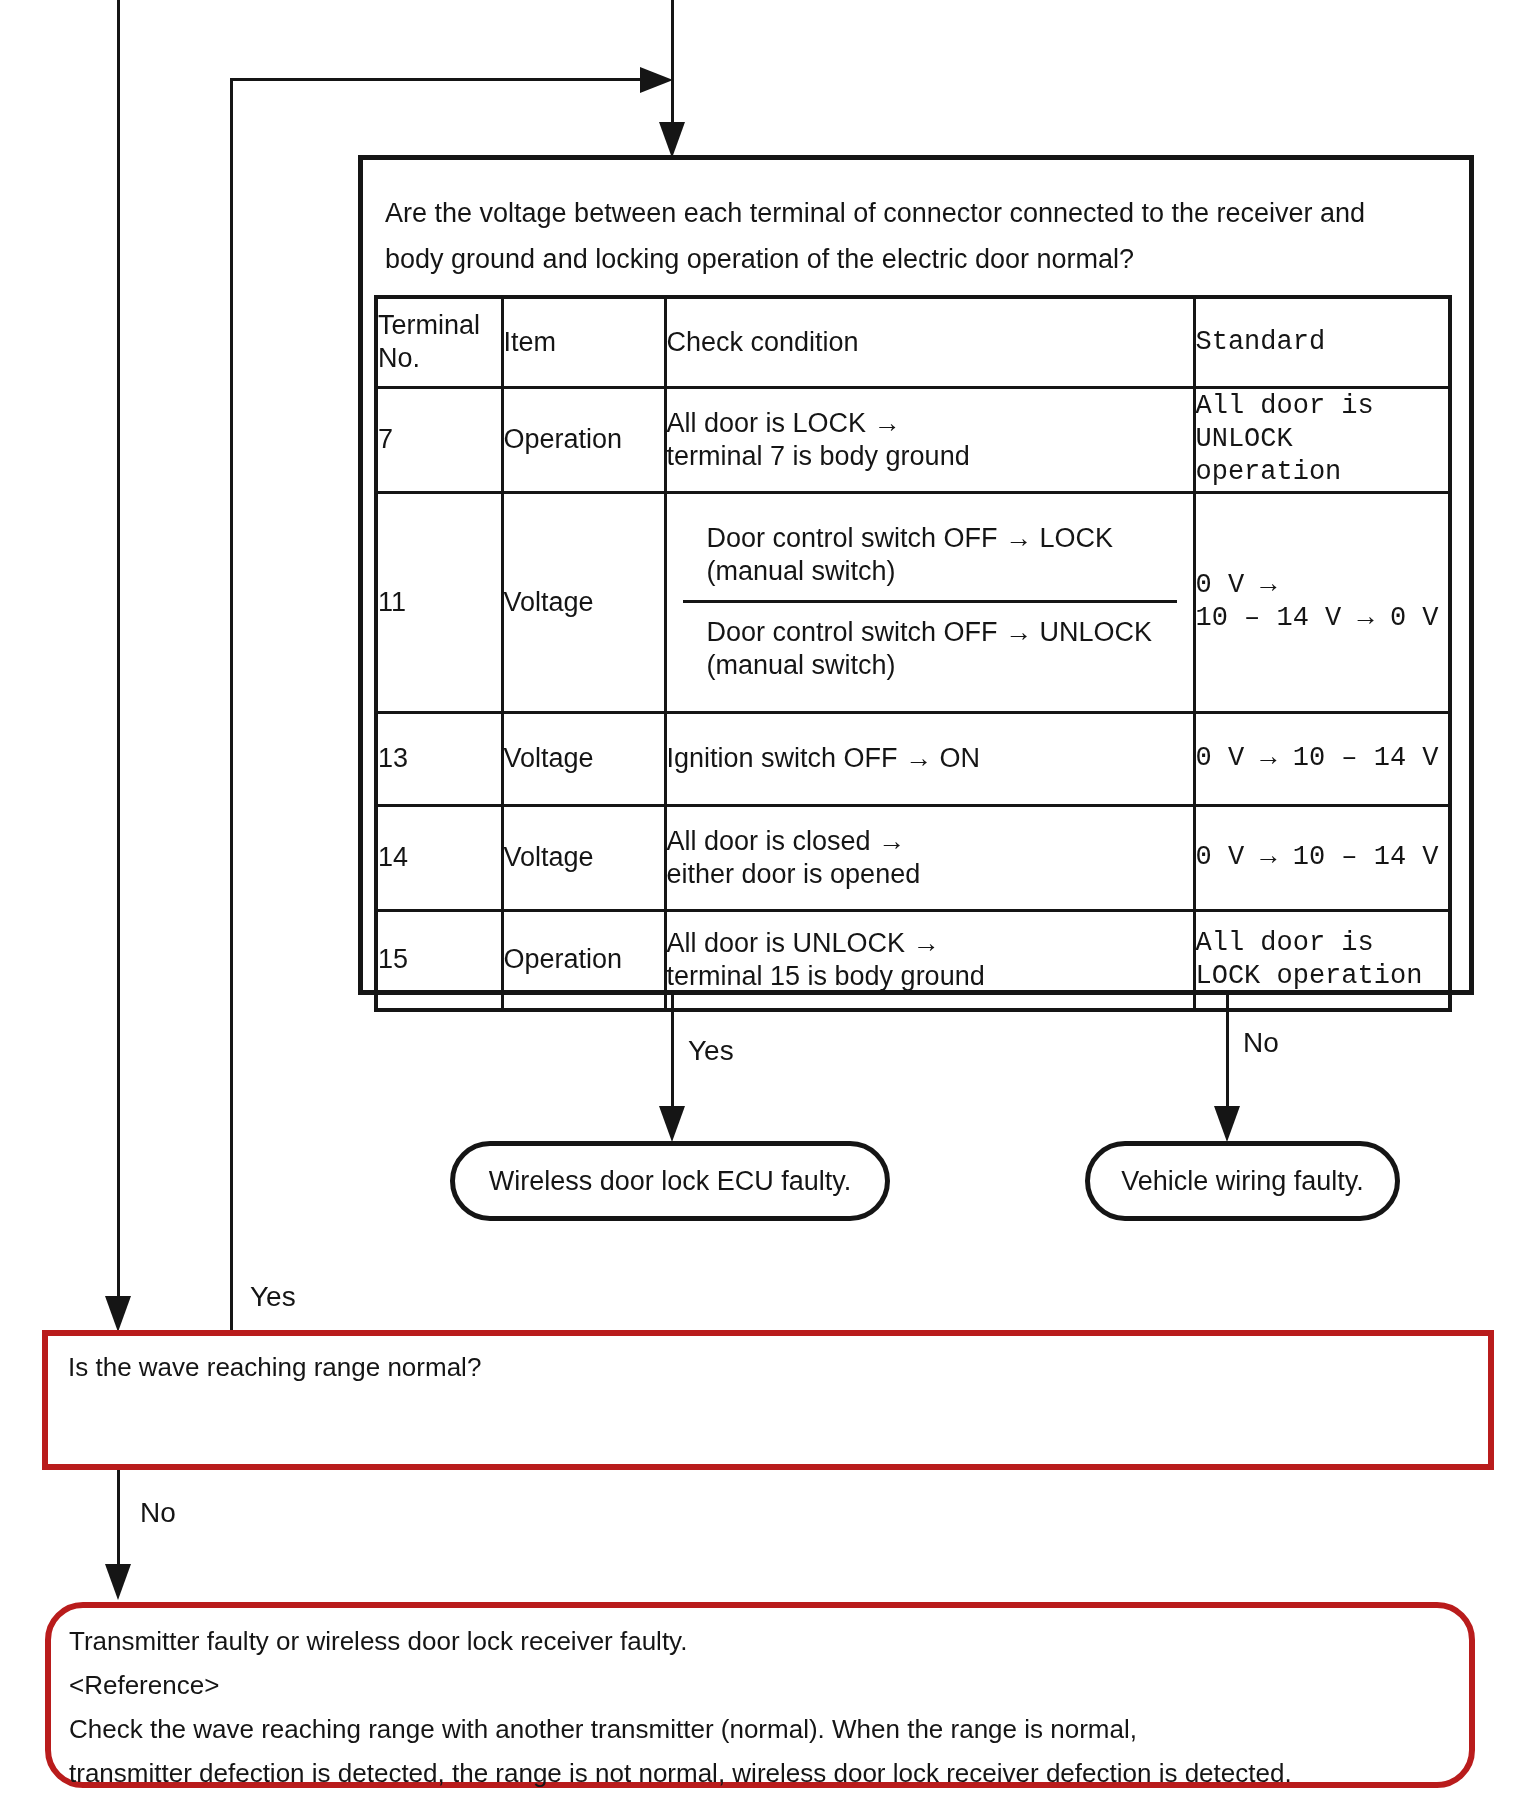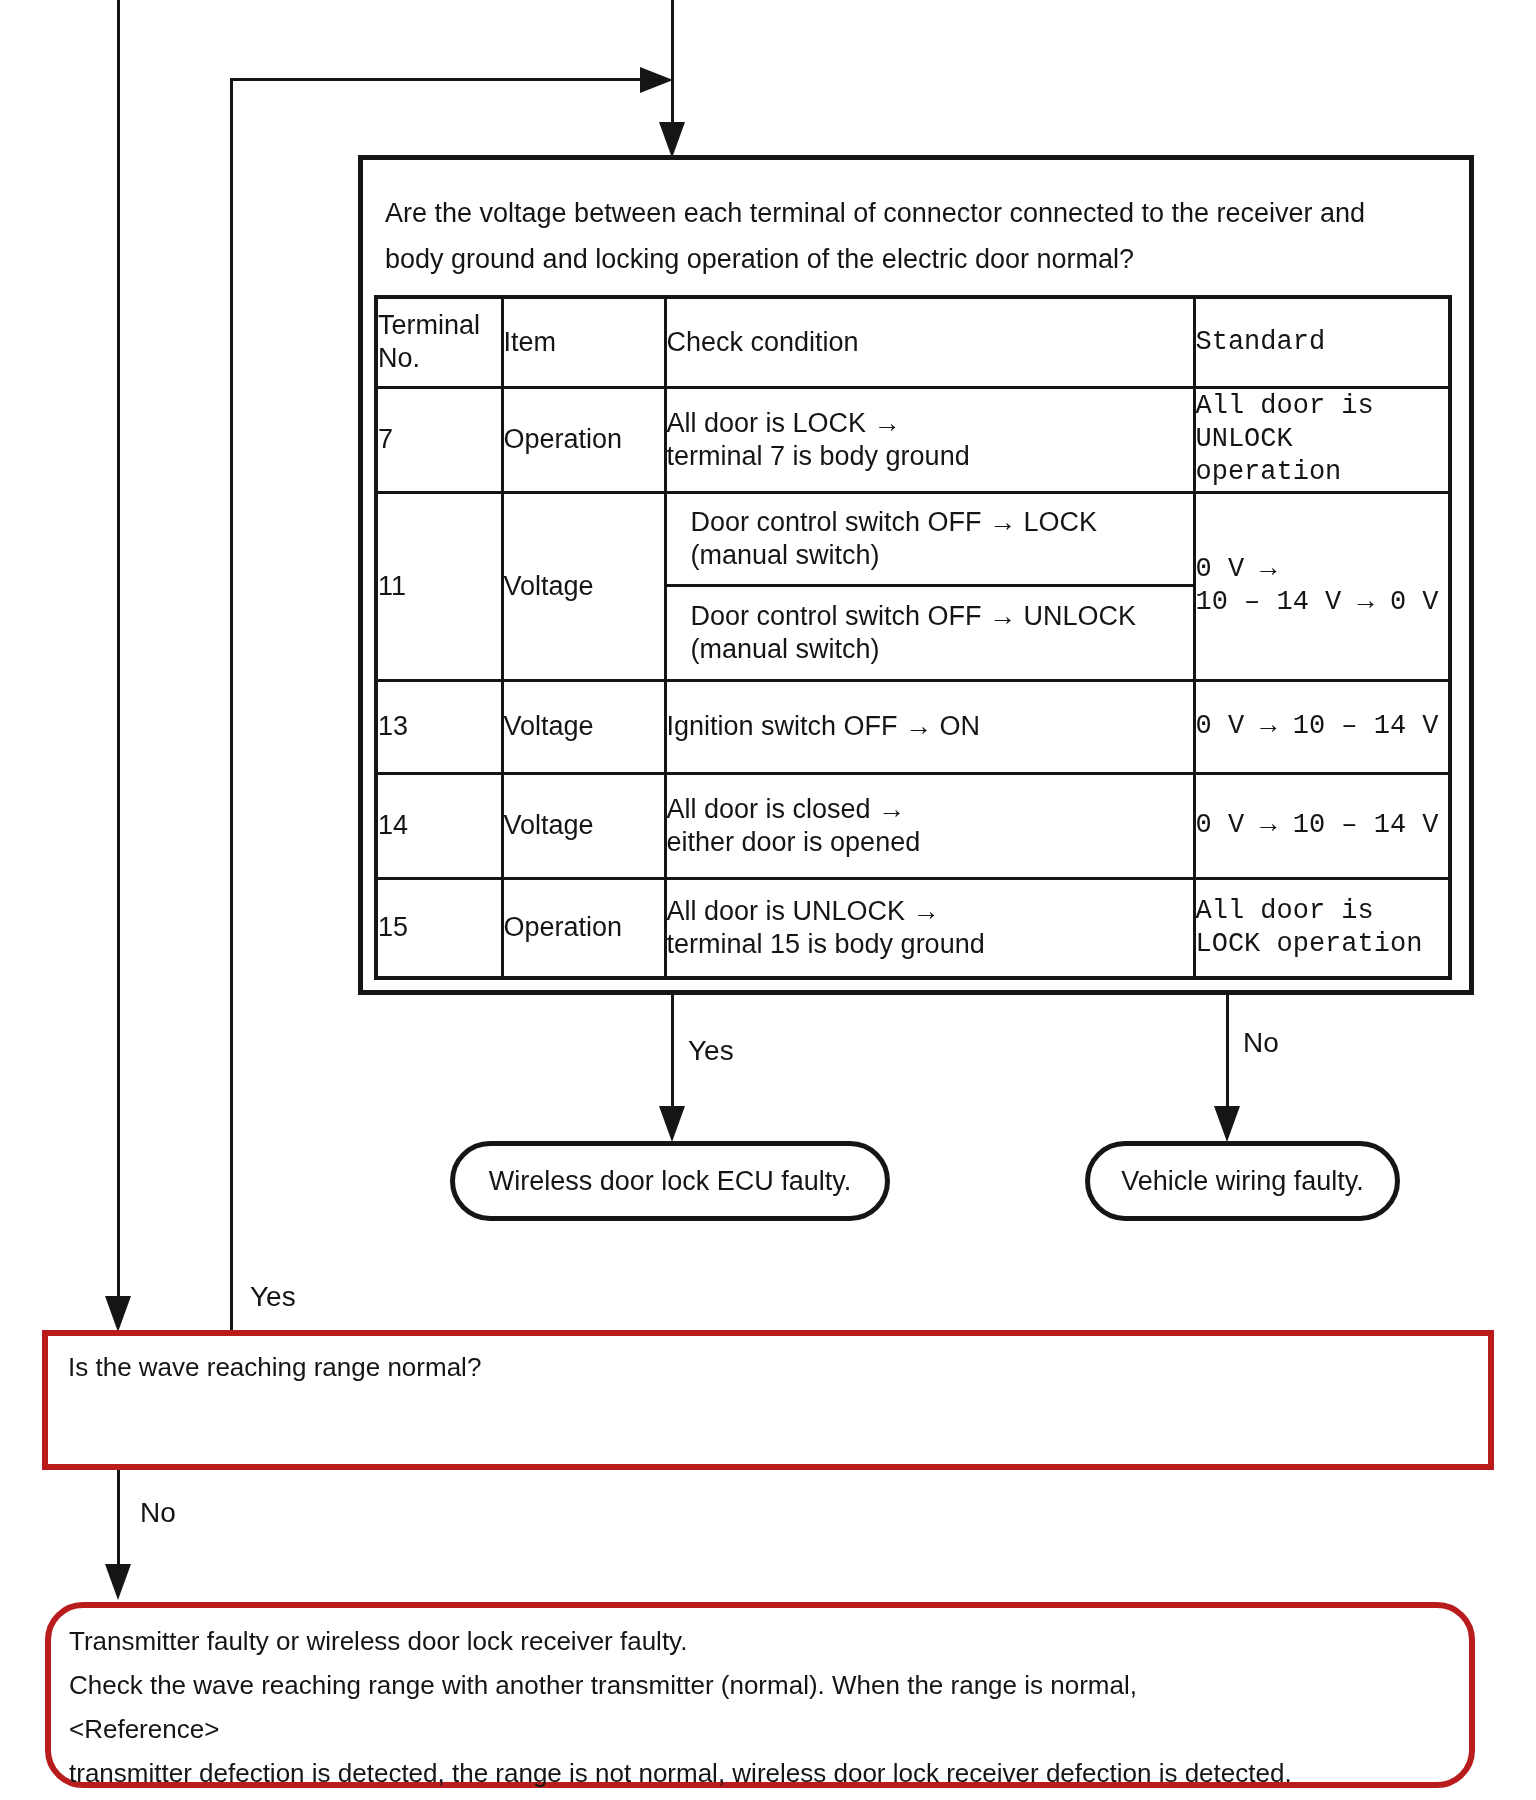--- a/index.html
+++ b/index.html
@@ -23,21 +23,21 @@
   .ctable{border:4px solid #151515;}
   .col-term{width:126px;} .col-item{width:163px;} .col-cond{width:529px;} .col-std{width:256px;}
   .r-head{height:90px;} .r-7{height:105px;} .r-11{height:185px;} .r-13{height:93px;}
   .r-14{height:105px;} .r-15{height:100px;}
   .cell-term-h{padding-left:6px;}
   .cell-num{text-align:center;padding:0;}
   .cell-item{padding-left:18px;}
   .cell-cond{padding-left:24px;}
   .cell-std{padding-left:12px;font-family:Liberation Mono, monospace;}
   .pre{white-space:pre-line;}
-  .cond-split{padding:0 !important;}
+  .cond-split{padding:16px !important;}
   .cond-split .sub{display:flex;align-items:center;padding-left:24px;box-sizing:border-box;height:92px;white-space:pre-line;}
   .cond-split .sub-top{height:93px;border-bottom:3px solid #151515;}
   .pill{position:absolute;border:5px solid #151515;border-radius:42px;background:#fff;
     display:flex;align-items:center;justify-content:center;font-size:27px;white-space:nowrap;box-sizing:border-box;}
   .bigbox{position:absolute;border:6px solid #b91c1c;background:#fff;box-sizing:border-box;
     font-size:26px;white-space:nowrap;}
   .wave-lines{position:absolute;left:20px;top:11px;line-height:40px;}
   .final-lines{position:absolute;left:18px;top:11px;line-height:44px;}
 </style>
 </head>
@@ -142,19 +142,19 @@
     </div>
   </div>
 
   <div class="vline" style="left:117px;top:1470px;height:96px;"></div>
   <div class="flow-label" style="left:140px;top:1498px;">No</div>
   <div class="ah-down" style="left:105px;top:1564px;"></div>
 
   <div class="bigbox" style="left:45px;top:1602px;width:1430px;height:186px;border-radius:38px;">
     <div class="final-lines">
       <div>Transmitter faulty or wireless door lock receiver faulty.</div>
+      <div>&lt;Reference&gt;</div>
       <div>Check the wave reaching range with another transmitter (normal). When the range is normal,</div>
-      <div>&lt;Reference&gt;</div>
       <div>transmitter defection is detected, the range is not normal, wireless door lock receiver defection is detected.</div>
     </div>
   </div>
 
 </div>
 
 </body></html>

